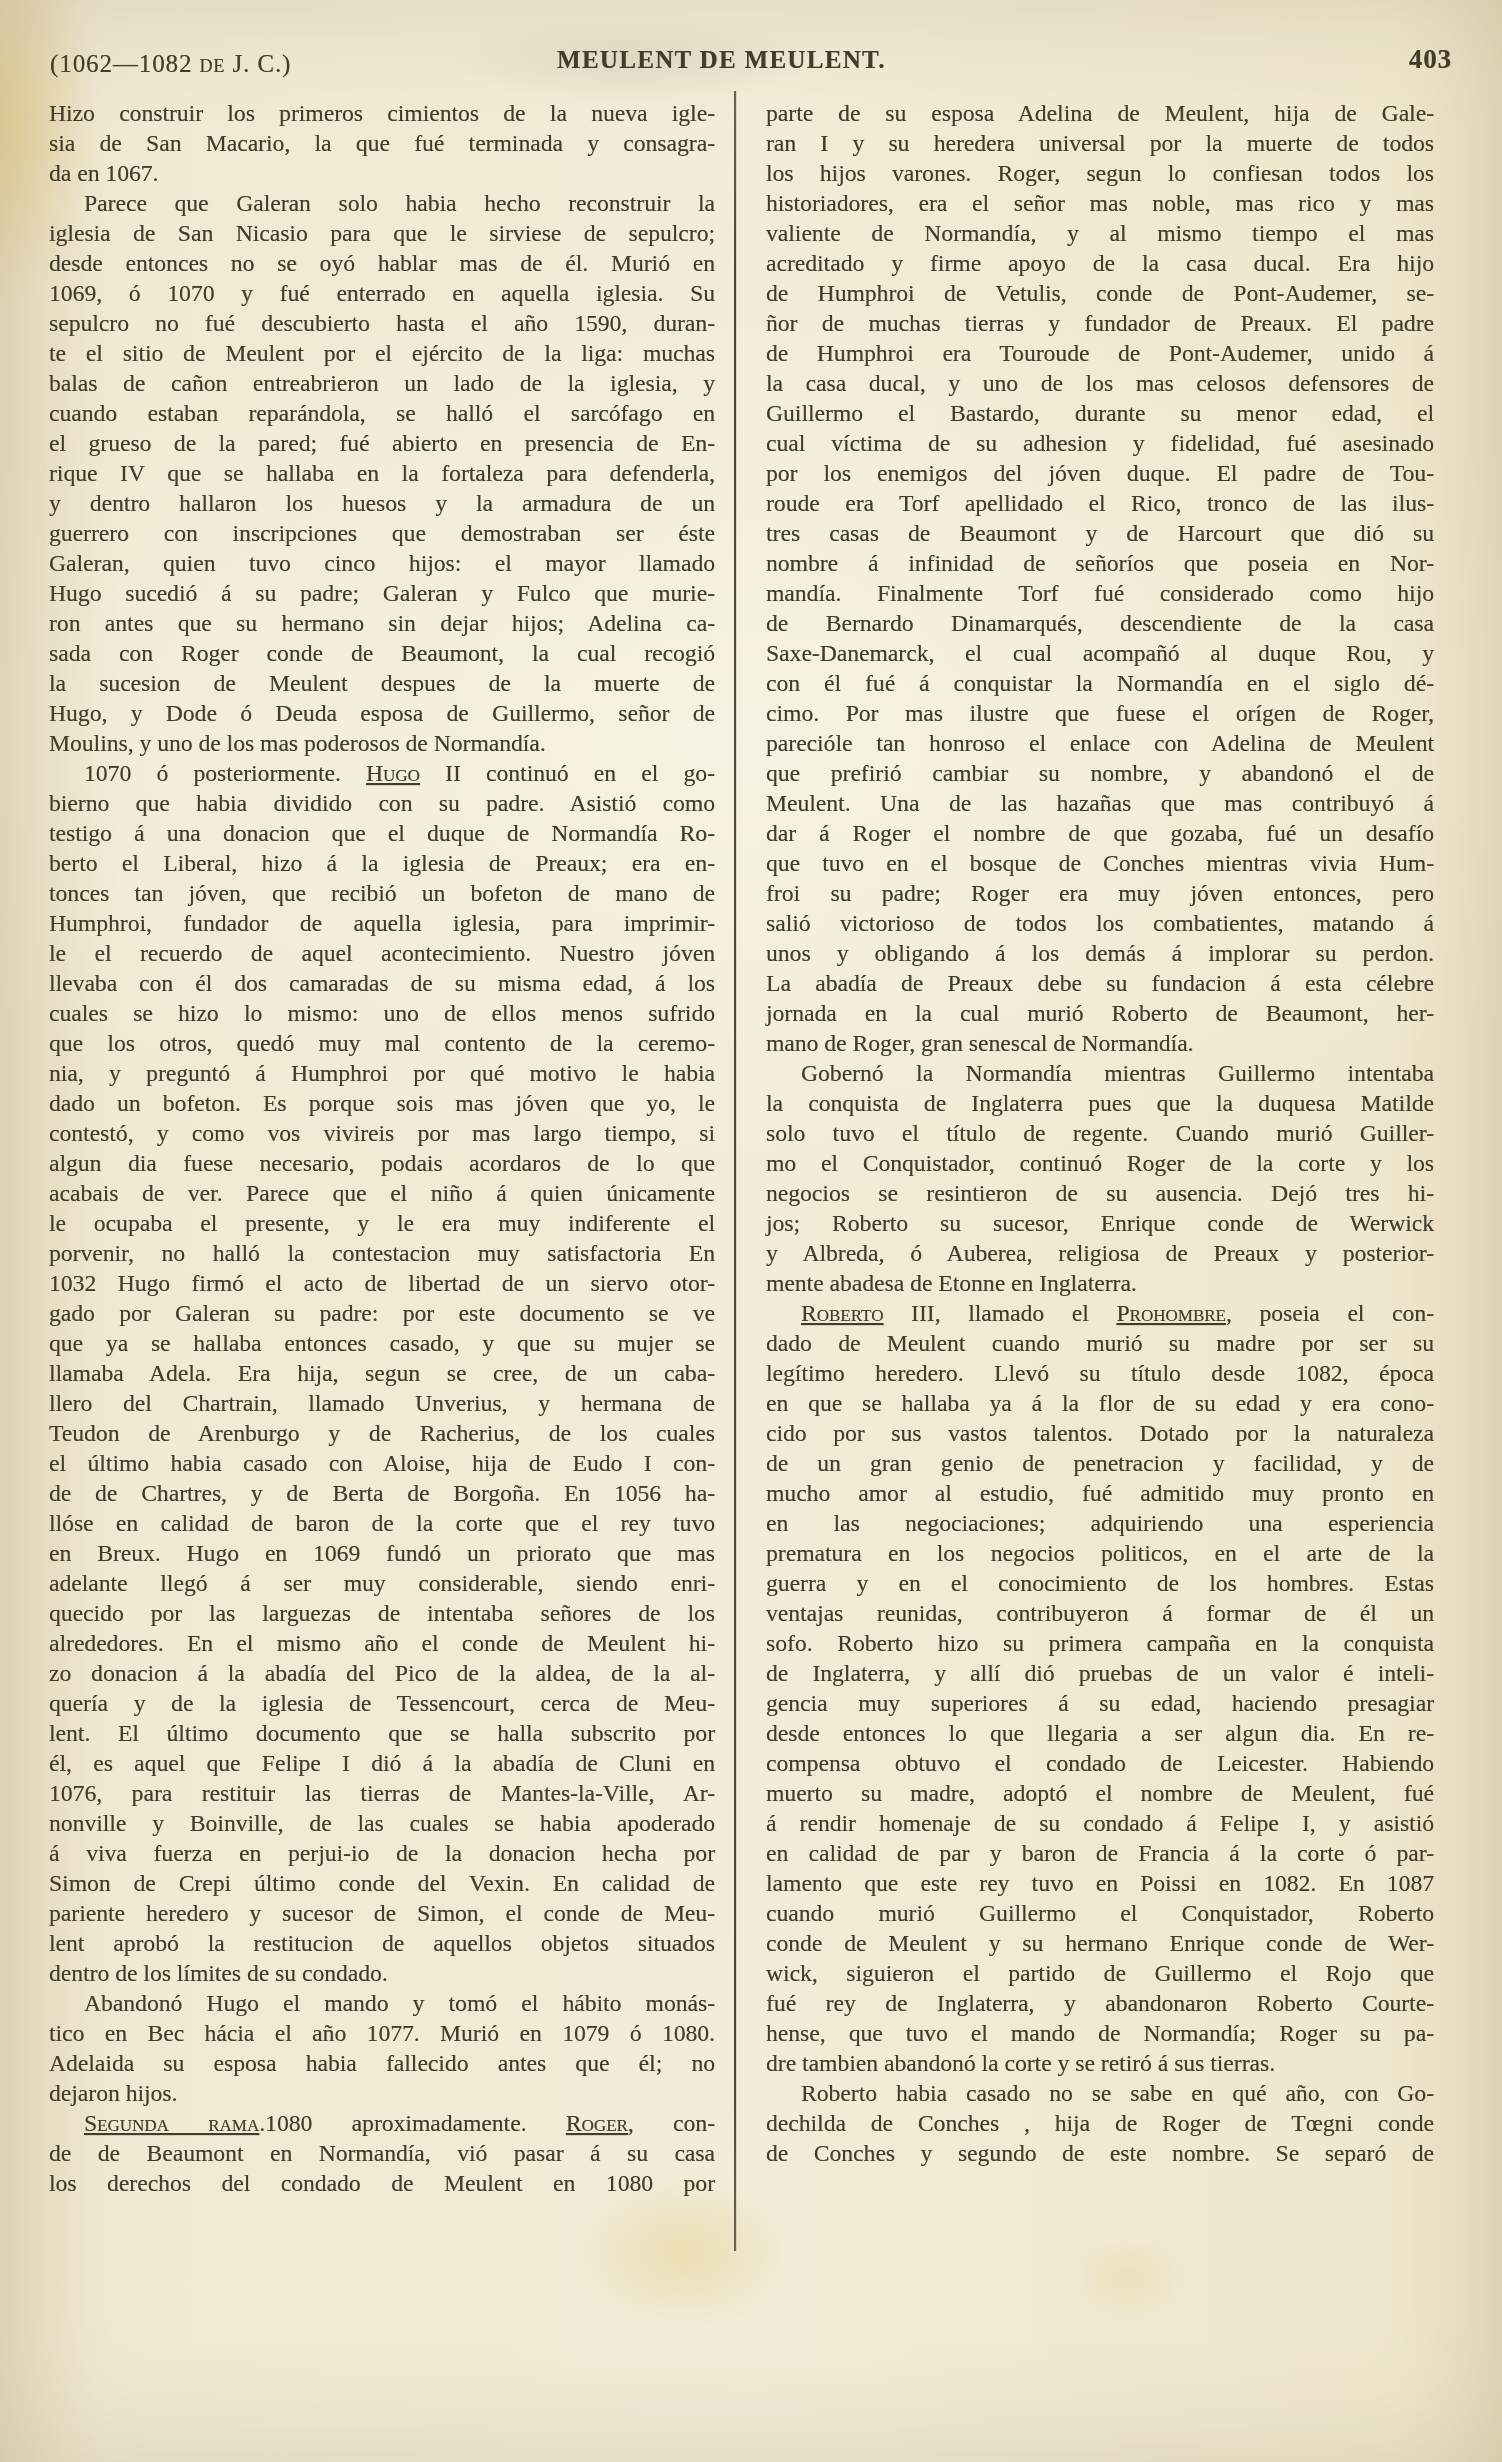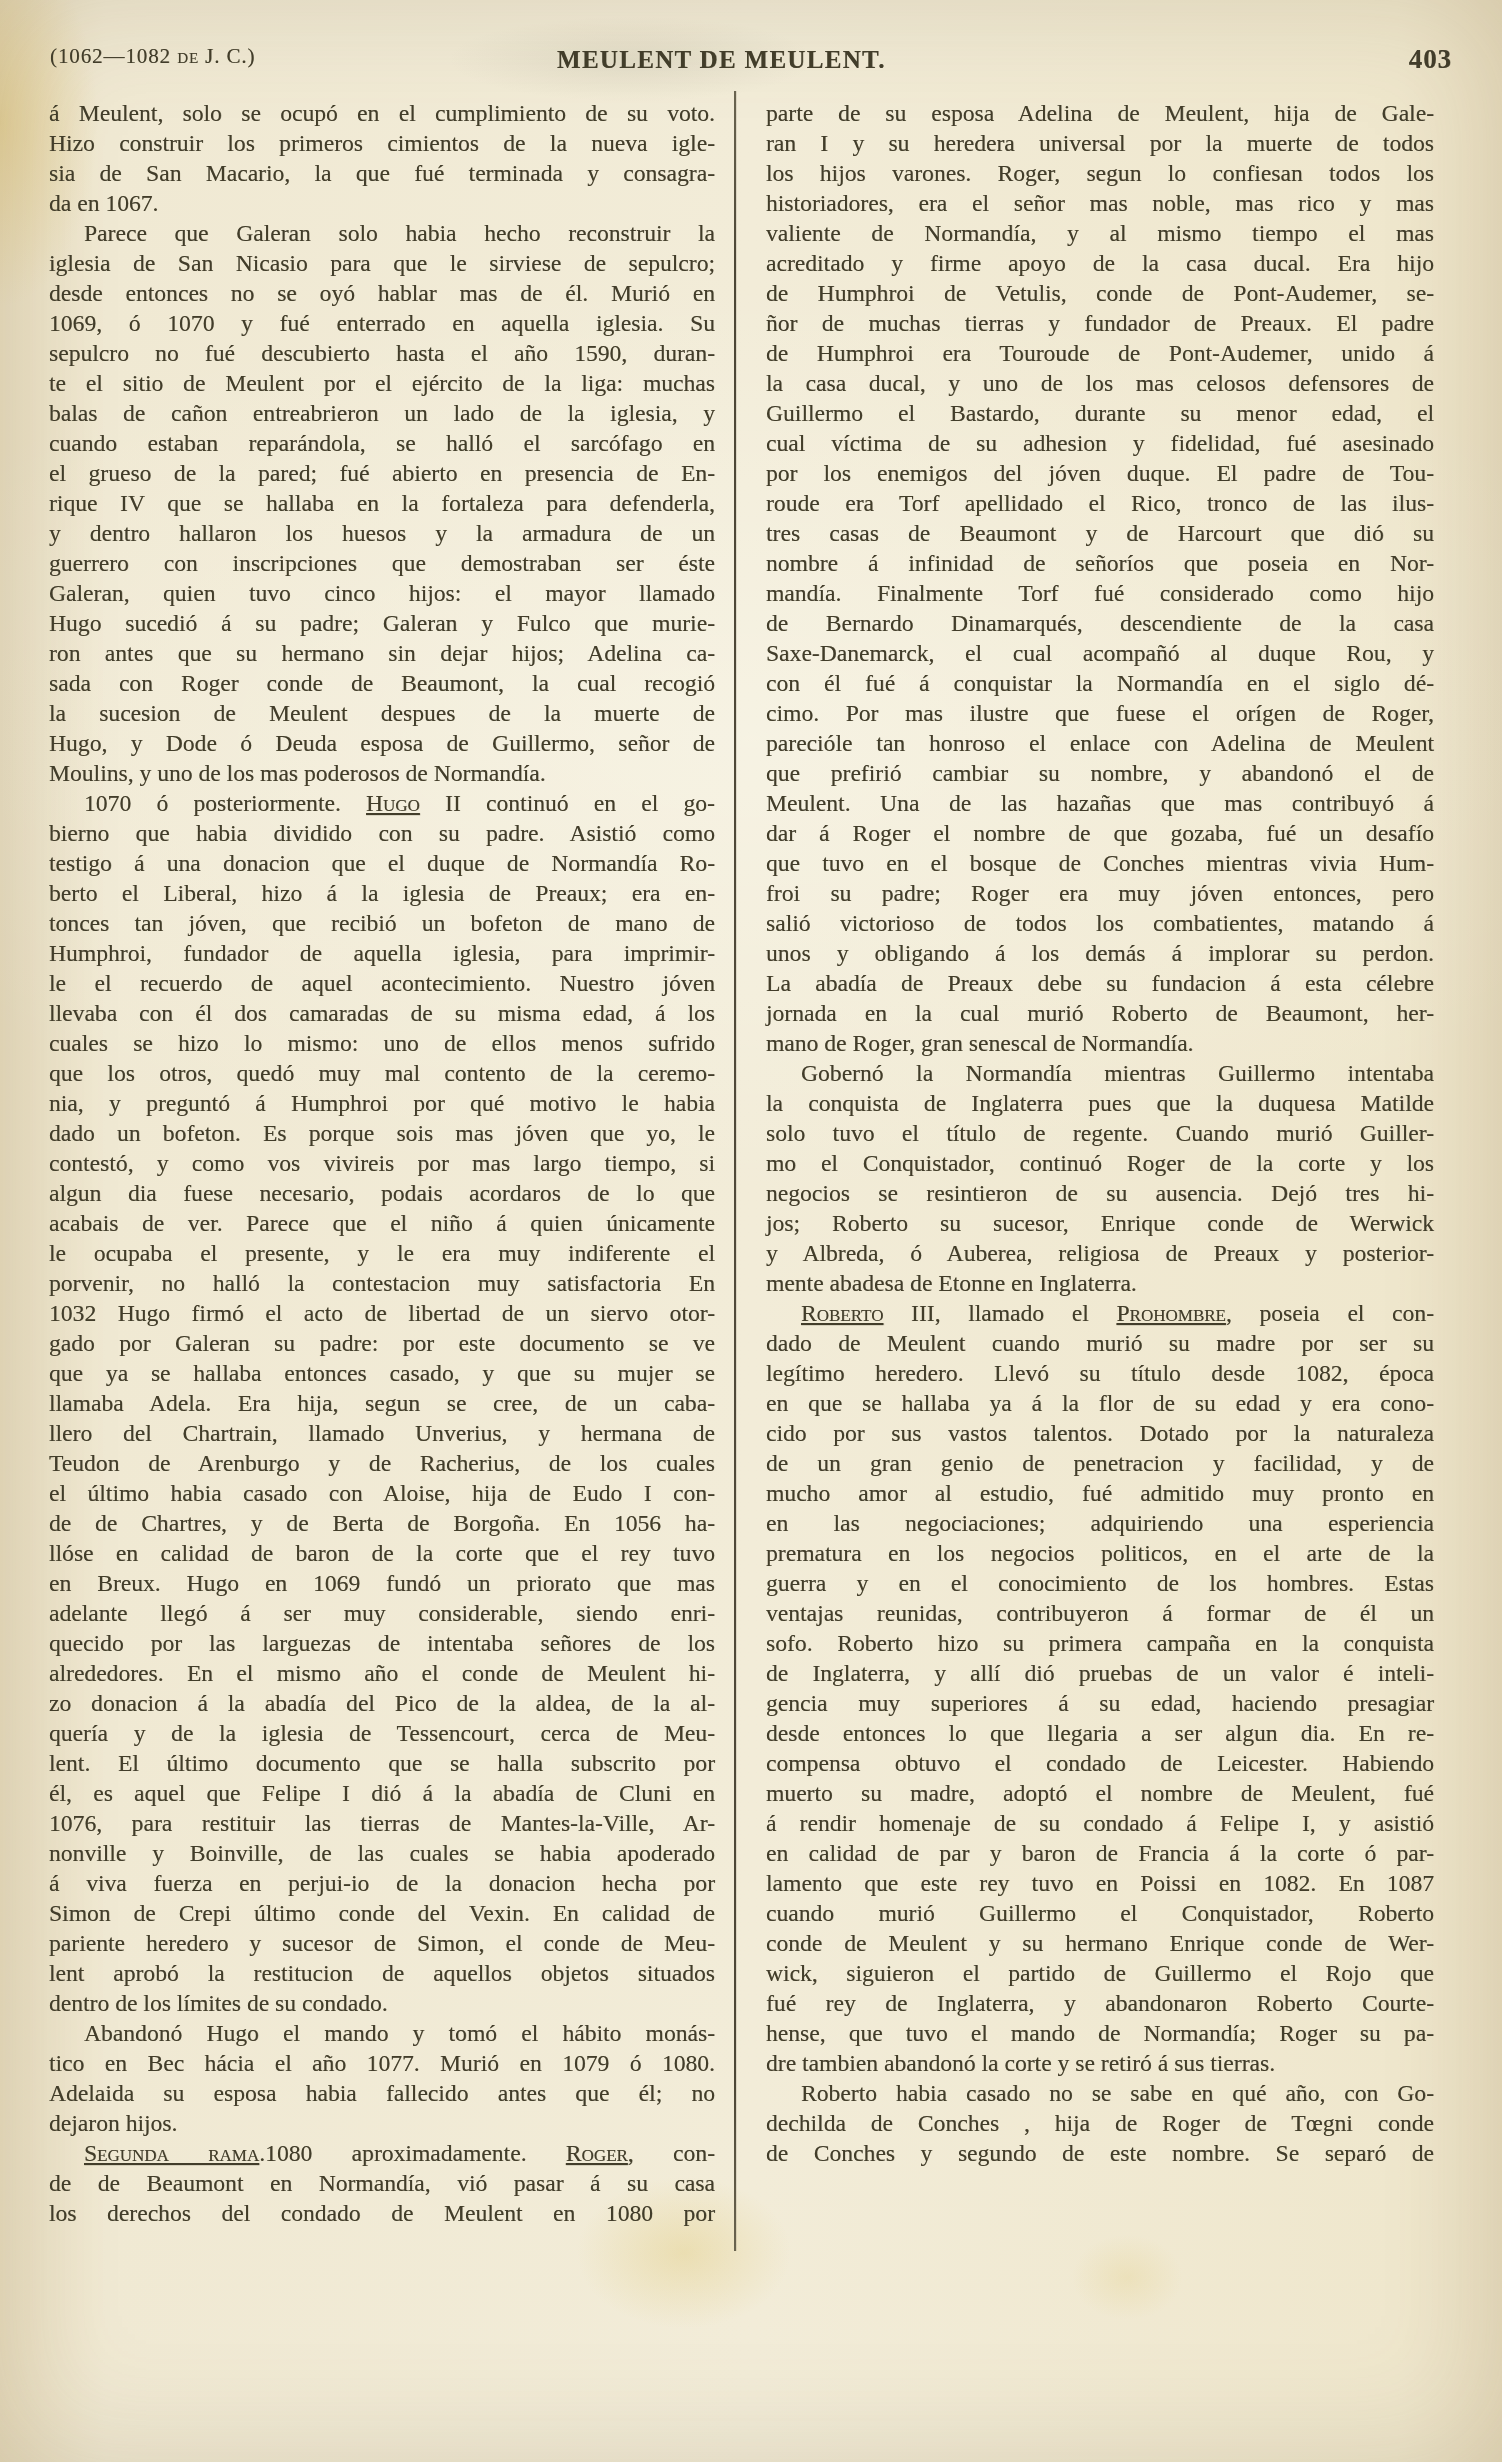--- a/index.html
+++ b/index.html
@@ -16,22 +16,22 @@
       radial-gradient(ellipse 262px 61px at 42% 2.4%, rgba(125,120,98,0.13), transparent 70%),
       radial-gradient(ellipse 1311px 612px at 50% 30%, rgba(255,255,248,0.35), transparent 75%),
       linear-gradient(90deg,#e9dec1,#f0e9d3 7%,#f2ecd8 50%,#efe7cd 93%,#eadfc2);
     background-color:#efe7cf;
     box-shadow: inset 0 0 122px rgba(120,100,60,0.20);
   }
   .ink { text-shadow: 0.3px 0.3px 0.5px rgba(62,57,40,0.50); }
   .sc  { font-variant: small-caps; text-decoration: underline; }
 
   .header-left {
-    position:absolute; left:50px; top:44px;
-    font-size:21px; letter-spacing:0.9px; font-variant:small-caps;
+    position:absolute; left:50px; top:50px;
+    font-size:25px; letter-spacing:0.9px; font-variant:small-caps;
   }
   .header-title {
     position:absolute; left:557px; top:46px;
     font-size:25px; font-weight:bold; letter-spacing:1.3px;
   }
   .page-num {
     position:absolute; right:51px; top:44px;
     font-size:27px; font-weight:bold; letter-spacing:0.9px;
   }
 
@@ -60,21 +60,20 @@
 
   <div class="header-left ink">(1062—1082 de J. C.)</div>
 
   <div class="header-title ink">MEULENT DE MEULENT.</div>
 
   <div class="page-num ink">403</div>
 
   <div class="divider"></div>
 
   <div class="col col-left ink">
-      <div class="line">á Meulent, solo se ocupó en el cumplimiento de su voto.</div>
       <div class="line">Hizo construir los primeros cimientos de la nueva igle-</div>
       <div class="line">sia de San Macario, la que fué terminada y consagra-</div>
       <div class="line endline">da en 1067.</div>
       <div class="line indent">Parece que Galeran solo habia hecho reconstruir la</div>
       <div class="line">iglesia de San Nicasio para que le sirviese de sepulcro;</div>
       <div class="line">desde entonces no se oyó hablar mas de él. Murió en</div>
       <div class="line">1069, ó 1070 y fué enterrado en aquella iglesia. Su</div>
       <div class="line">sepulcro no fué descubierto hasta el año 1590, duran-</div>
       <div class="line">te el sitio de Meulent por el ejército de la liga: muchas</div>
       <div class="line">balas de cañon entreabrieron un lado de la iglesia, y</div>

